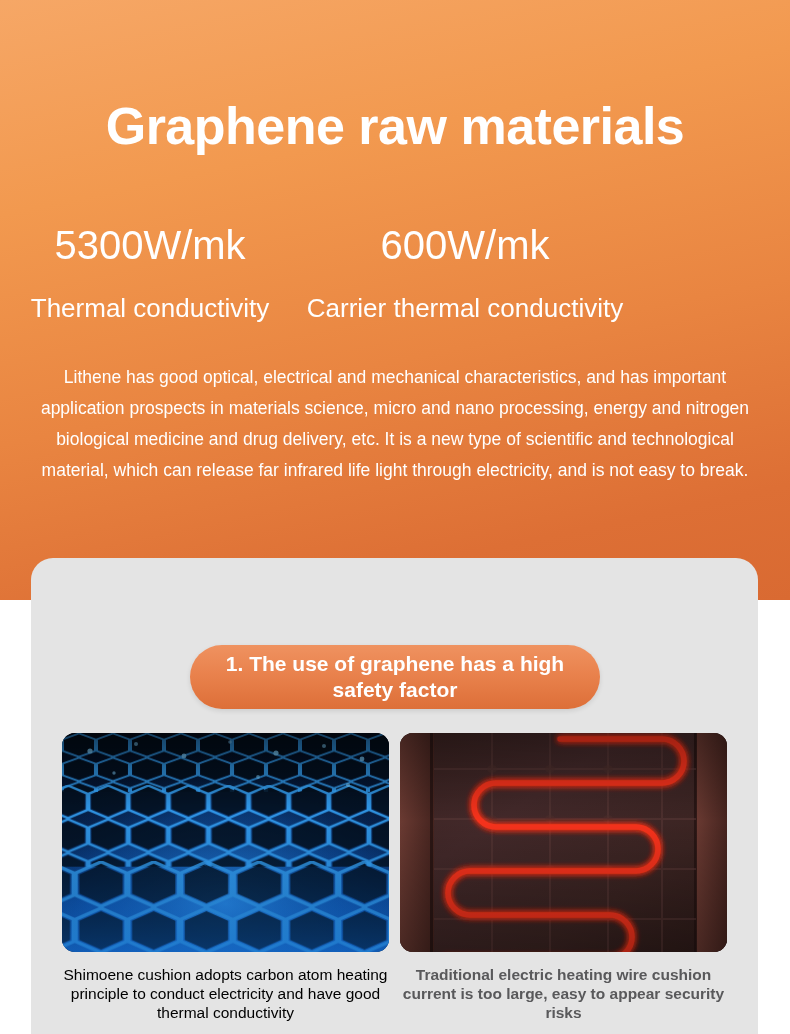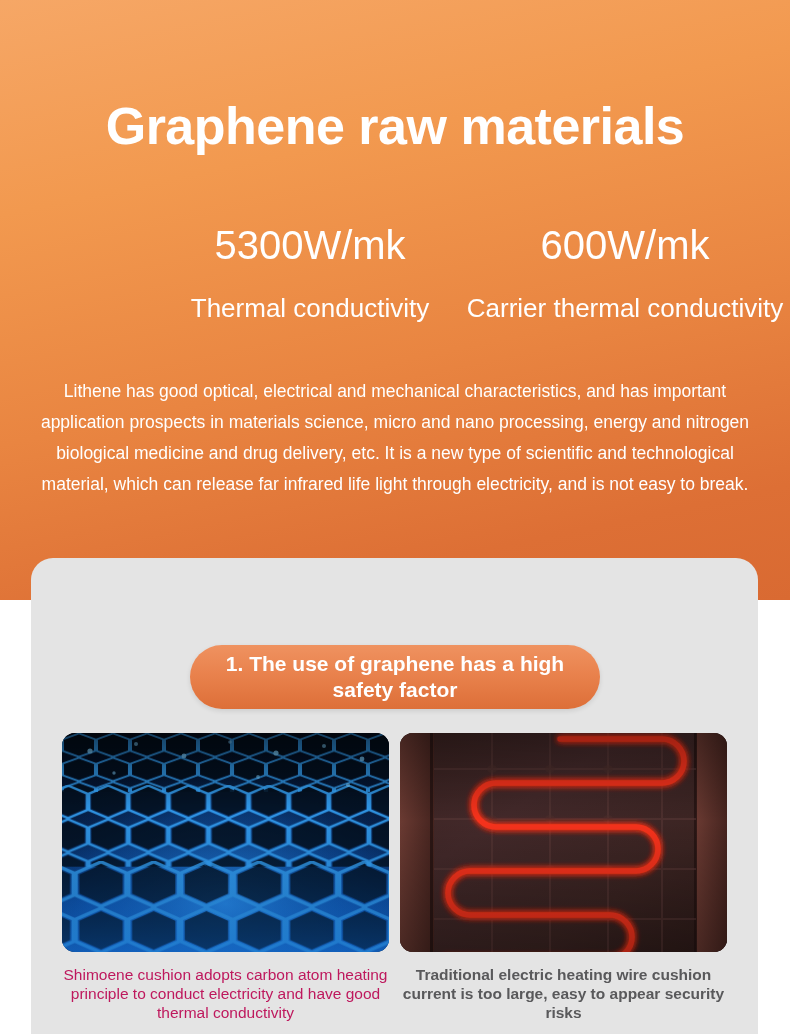--- a/index.html
+++ b/index.html
@@ -29,21 +29,21 @@
     color:#ffffff;
     font-size:52px;
     font-weight:700;
     letter-spacing:-0.5px;
     line-height:1.1;
   }
   .stats{
     position:absolute;
     left:0; right:0; top:222px;
     display:flex;
-    justify-content:flex-end;
+    justify-content:flex-start;
     align-items:flex-start;
   }
   .stat{
     text-align:center;
     color:#ffffff;
   }
   .stat:first-child{ width:300px; }
   .stat:last-child{ width:330px; }
   .stat-value{
     font-size:40px;
@@ -52,21 +52,21 @@
     letter-spacing:0px;
   }
   .stat-label{
     font-size:26px;
     font-weight:400;
     margin-top:24px;
     line-height:1.2;
   }
   .hero-paragraph{
     position:absolute;
-    left:28px; right:28px; top:376px;
+    left:28px; right:28px; top:362px;
     text-align:center;
     color:#ffffff;
     font-size:17.5px;
     line-height:31px;
     font-weight:400;
   }
 
   
   .card{
     position:absolute;
@@ -113,21 +113,21 @@
   }
   .thumb svg{ display:block; width:100%; height:100%; }
 
   .caption{
     margin-top:13px;
     text-align:center;
     font-size:15.5px;
     line-height:19px;
     font-weight:400;
   }
-  .caption.accent{ color:#be185d; }
+  .caption.accent{ color:#000000; }
   .caption.muted{ color:#59595b;font-weight:bold; }
 </style>
 </head>
 <body>
 
 <div class="page">
 
   <div class="hero">
 
     <div class="hero-title">Graphene raw materials</div>

